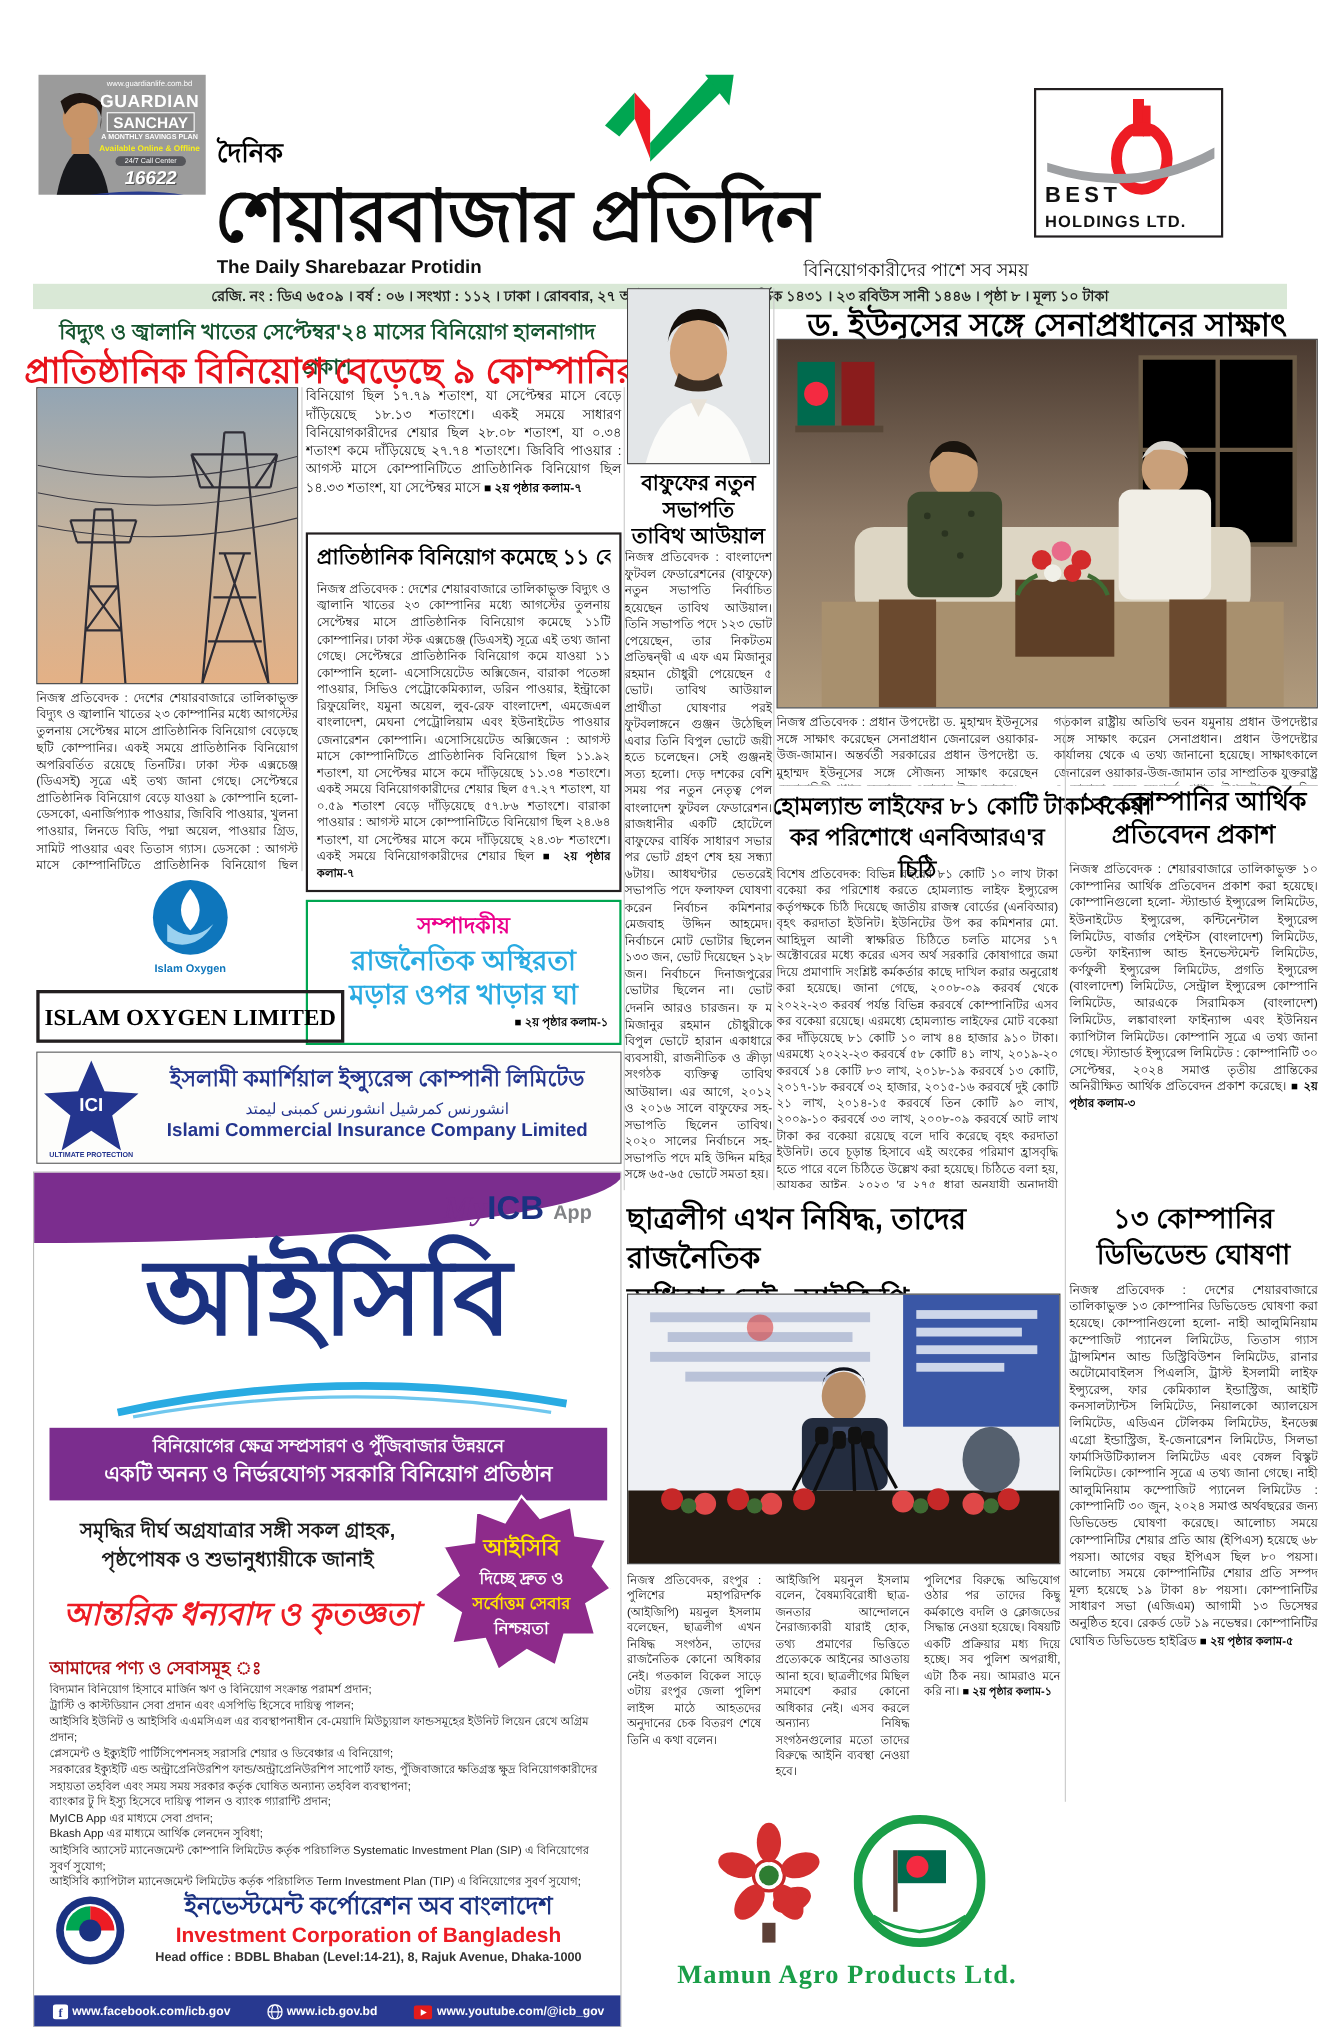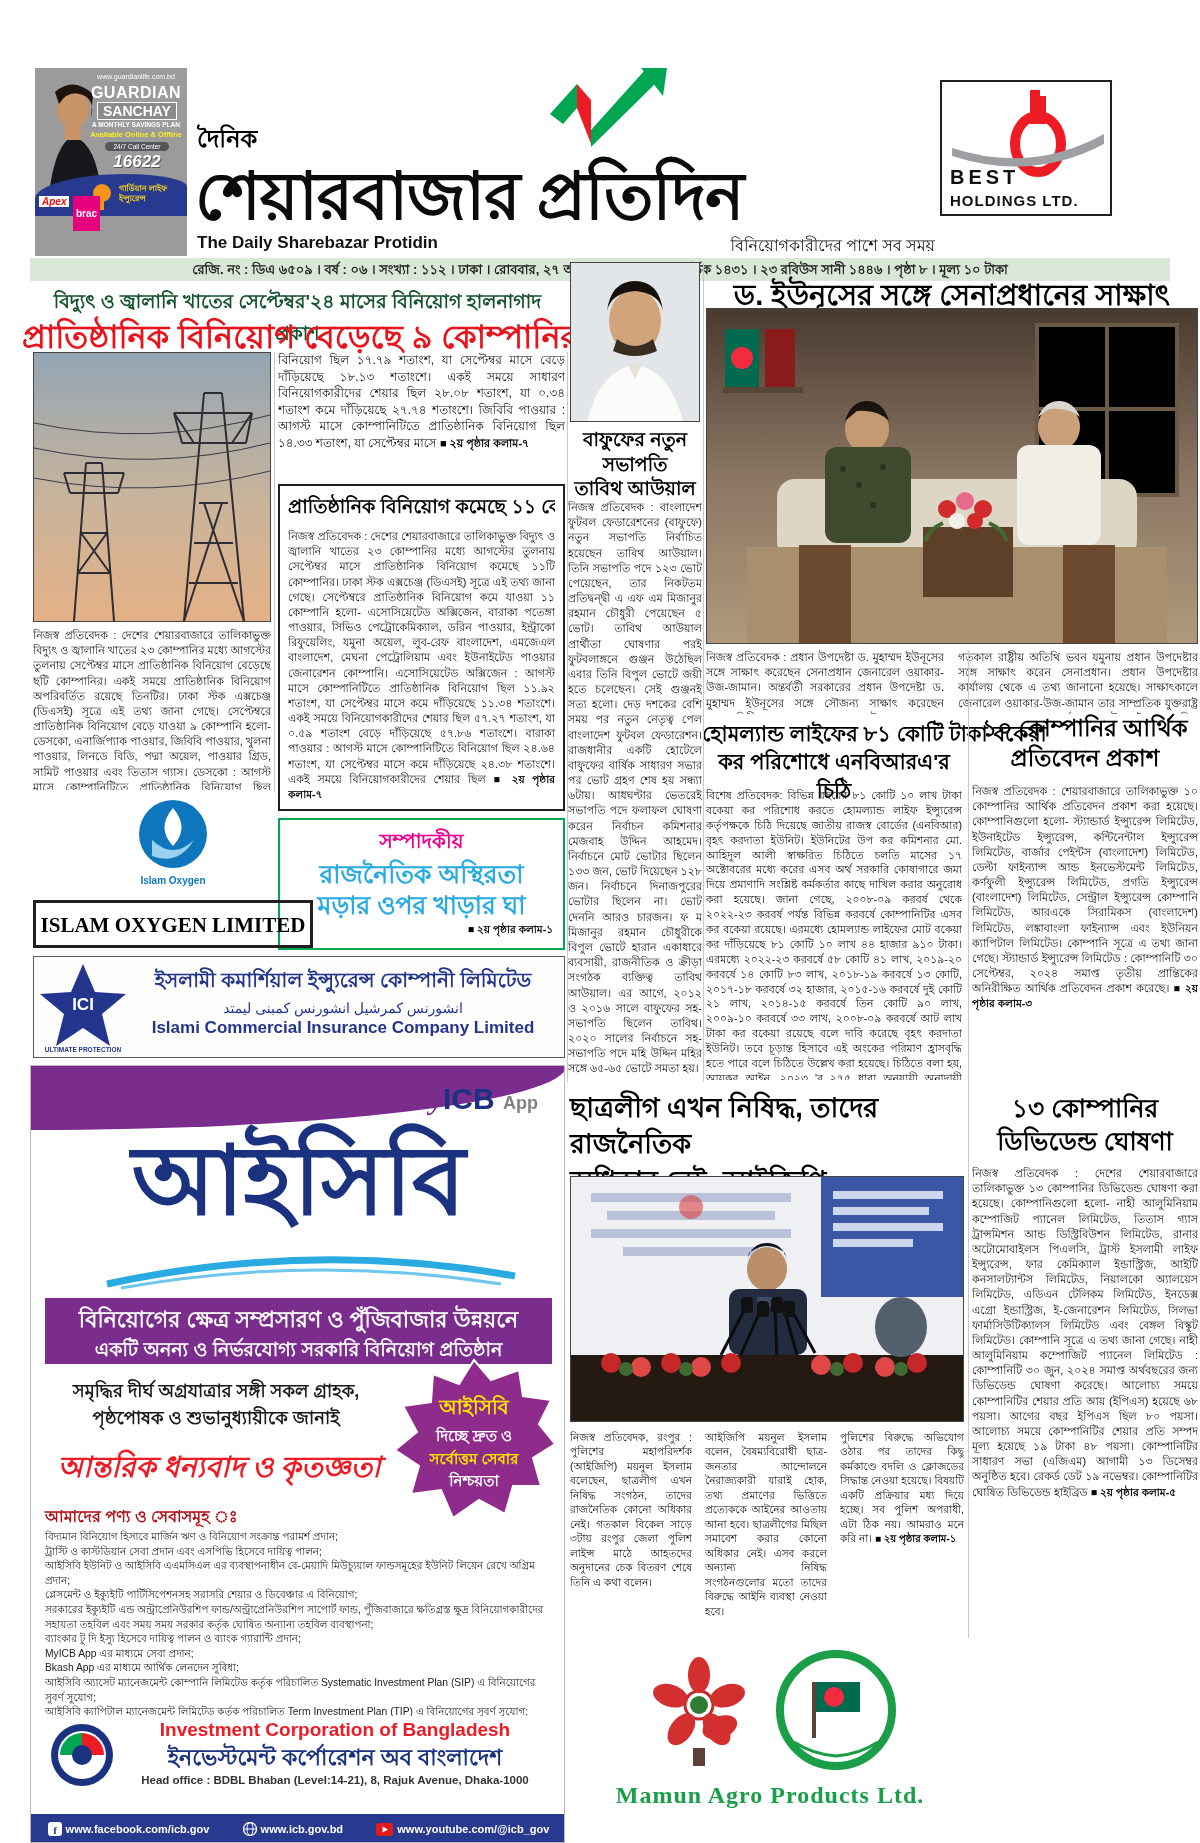--- a/index.html
+++ b/index.html
@@ -13,21 +13,21 @@
   .vrule{position:absolute;width:1px;background:#c9c9c9;}
   .hl-red{color:#e8131b;font-weight:bold;}
   .box{box-sizing:border-box;}
   svg{display:block;}
 </style>
 </head>
 <body>
 
 <div id="page">
 
-  <div class="abs" style="left:35px;top:68px;width:152px;height:188px;background:#9b9b9b;overflow:hidden;">
+  <div class="abs" style="left:35px;top:68px;width:152px;height:109px;background:#9b9b9b;overflow:hidden;">
     <svg width="70" height="120" style="position:absolute;left:0;top:6px;">
       <ellipse cx="38" cy="34" rx="16" ry="20" fill="#c89468"></ellipse>
       <path d="M20 18 Q38 2 58 20 L56 44 Q60 28 50 22 Q34 14 24 30 Z" fill="#1d1410"></path>
       <path d="M14 120 Q20 70 38 62 Q62 70 66 120 Z" fill="#17181c"></path>
       <rect x="30" y="52" width="16" height="14" fill="#c89468"></rect>
     </svg>
     <div class="abs" style="left:52px;top:5px;width:98px;font-size:7px;color:#fff;text-align:center;">www.guardianlife.com.bd</div>
     <div class="abs" style="left:52px;top:16px;width:98px;font-size:16px;font-weight:bold;color:#fff;text-align:center;letter-spacing:.5px;">GUARDIAN</div>
     <div class="abs" style="left:62px;top:34px;width:78px;font-size:14px;font-weight:bold;color:#fff;text-align:center;background:#8b8b8b;border:1px solid #fff;">SANCHAY</div>
     <div class="abs" style="left:52px;top:53px;width:98px;font-size:6.5px;font-weight:bold;color:#fff;text-align:center;">A MONTHLY SAVINGS PLAN</div>
@@ -299,21 +299,21 @@
     <div class="abs" style="right:26px;top:16px;font-size:30px;">
       <span style="font-family:'Liberation Serif',serif;font-style:italic;color:#7b2d8e;font-weight:bold;">My</span><span style="color:#1b3281;font-weight:900;">ICB</span>
       <span style="color:#808285;font-size:18px;font-weight:bold;">App</span>
     </div>
     <div class="abs ctr" style="left:0;top:62px;width:535px;font-size:96px;font-weight:900;color:#1b3281;line-height:1.1;">আইসিবি</div>
     <svg width="420" height="36" style="position:absolute;left:70px;top:188px;">
       <path d="M6 30 Q210 -14 414 22" stroke="#29abe2" stroke-width="7" fill="none"></path>
       <path d="M20 34 Q210 0 400 30" stroke="#6fc7ee" stroke-width="3" fill="none"></path>
     </svg>
     <div class="abs ctr" style="left:14px;top:232px;width:507px;height:66px;background:#7b2d8e;color:#fff;padding-top:6px;box-sizing:border-box;">
-      <div style="font-size:22px;font-weight:bold;line-height:1.45;text-align:center;">বিনিয়োগের ক্ষেত্র সম্প্রসারণ ও পুঁজিবাজার উন্নয়নে</div>
+      <div style="font-size:16px;font-weight:bold;line-height:1.45;text-align:center;">বিনিয়োগের ক্ষেত্র সম্প্রসারণ ও পুঁজিবাজার উন্নয়নে</div>
       <div style="font-size:19px;font-weight:bold;line-height:1.45;">একটি অনন্য ও নির্ভরযোগ্য সরকারি বিনিয়োগ প্রতিষ্ঠান</div>
     </div>
     <div class="abs ctr" style="left:10px;top:312px;width:350px;">
       <div style="font-size:18px;font-weight:bold;color:#1a1a1a;line-height:1.5;">সমৃদ্ধির দীর্ঘ অগ্রযাত্রার সঙ্গী সকল গ্রাহক,</div>
       <div style="font-size:18px;font-weight:bold;color:#1a1a1a;line-height:1.5;">পৃষ্ঠপোষক ও শুভানুধ্যায়ীকে জানাই</div>
     </div>
     <div class="abs" style="left:8px;top:378px;width:360px;text-align:center;font-family:'Liberation Serif',serif;font-style:italic;font-weight:bold;font-size:29px;color:#ed1c24;">আন্তরিক ধন্যবাদ ও কৃতজ্ঞতা</div>
     <div class="abs" style="left:362px;top:292px;width:162px;height:168px;">
       <svg width="162" height="168" style="position:absolute;left:0;top:0;">
         <path d="M81 2 L98 22 L126 12 L130 38 L158 42 L146 66 L162 86 L140 100 L148 128 L120 128 L112 156 L86 142 L60 160 L48 132 L18 136 L26 108 L2 92 L24 74 L10 48 L38 44 L40 16 L66 26 Z" fill="#8e2b8b" stroke="#fff" stroke-width="2"></path>
@@ -340,22 +340,22 @@
 
     </ul>
     <svg width="66" height="66" style="position:absolute;left:18px;top:656px;">
       <circle cx="33" cy="33" r="31" fill="#1b3281"></circle>
       <circle cx="33" cy="33" r="24" fill="#fff"></circle>
       <path d="M33 11 A22 22 0 0 1 55 33 L33 33 Z" fill="#ed1c24"></path>
       <path d="M11 33 A22 22 0 0 1 33 11 L33 33 Z" fill="#00a651"></path>
       <circle cx="33" cy="33" r="10" fill="#1b3281"></circle>
     </svg>
     <div class="abs ctr" style="left:86px;top:652px;width:436px;">
+      <div style="font-size:22px;font-weight:900;color:#1b3281;line-height:1.35;">ইনভেস্টমেন্ট কর্পোরেশন অব বাংলাদেশ</div>
       <div style="font-size:19px;font-weight:900;color:#ed1c24;line-height:1.3;">Investment Corporation of Bangladesh</div>
-      <div style="font-size:22px;font-weight:900;color:#1b3281;line-height:1.35;">ইনভেস্টমেন্ট কর্পোরেশন অব বাংলাদেশ</div>
       <div style="font-size:11.5px;font-weight:bold;color:#333;line-height:1.5;">Head office : BDBL Bhaban (Level:14-21), 8, Rajuk Avenue, Dhaka-1000</div>
     </div>
     <div class="abs" style="left:0;top:748px;width:535px;height:30px;background:#283990;color:#fff;font-size:11px;font-weight:bold;display:flex;align-items:center;justify-content:space-around;">
       <span style="display:flex;align-items:center;gap:4px;">
         <svg width="14" height="14">
             <rect width="14" height="14" rx="3" fill="#fff"></rect>
             <text x="7" y="11.5" text-anchor="middle" font-size="11" font-weight="bold" fill="#283990" font-family="Liberation Serif,serif">f</text>
           </svg>
         <span>www.facebook.com/icb.gov</span>
       </span>

